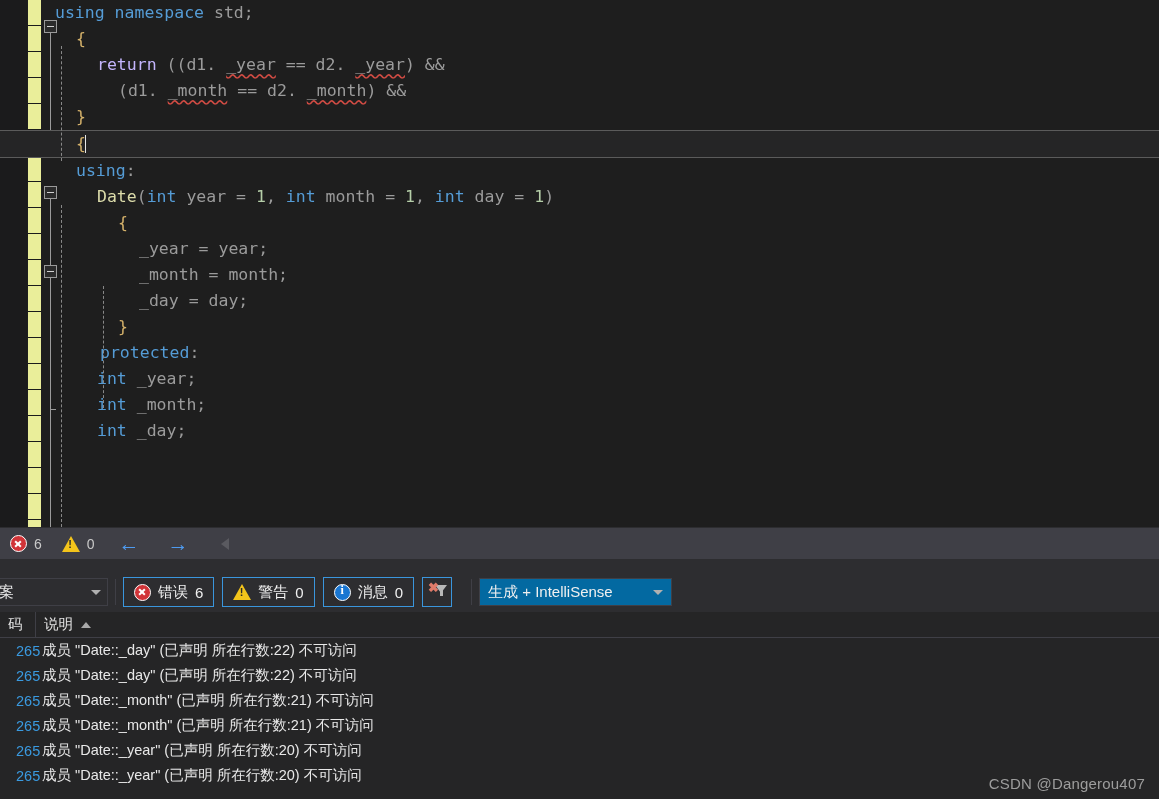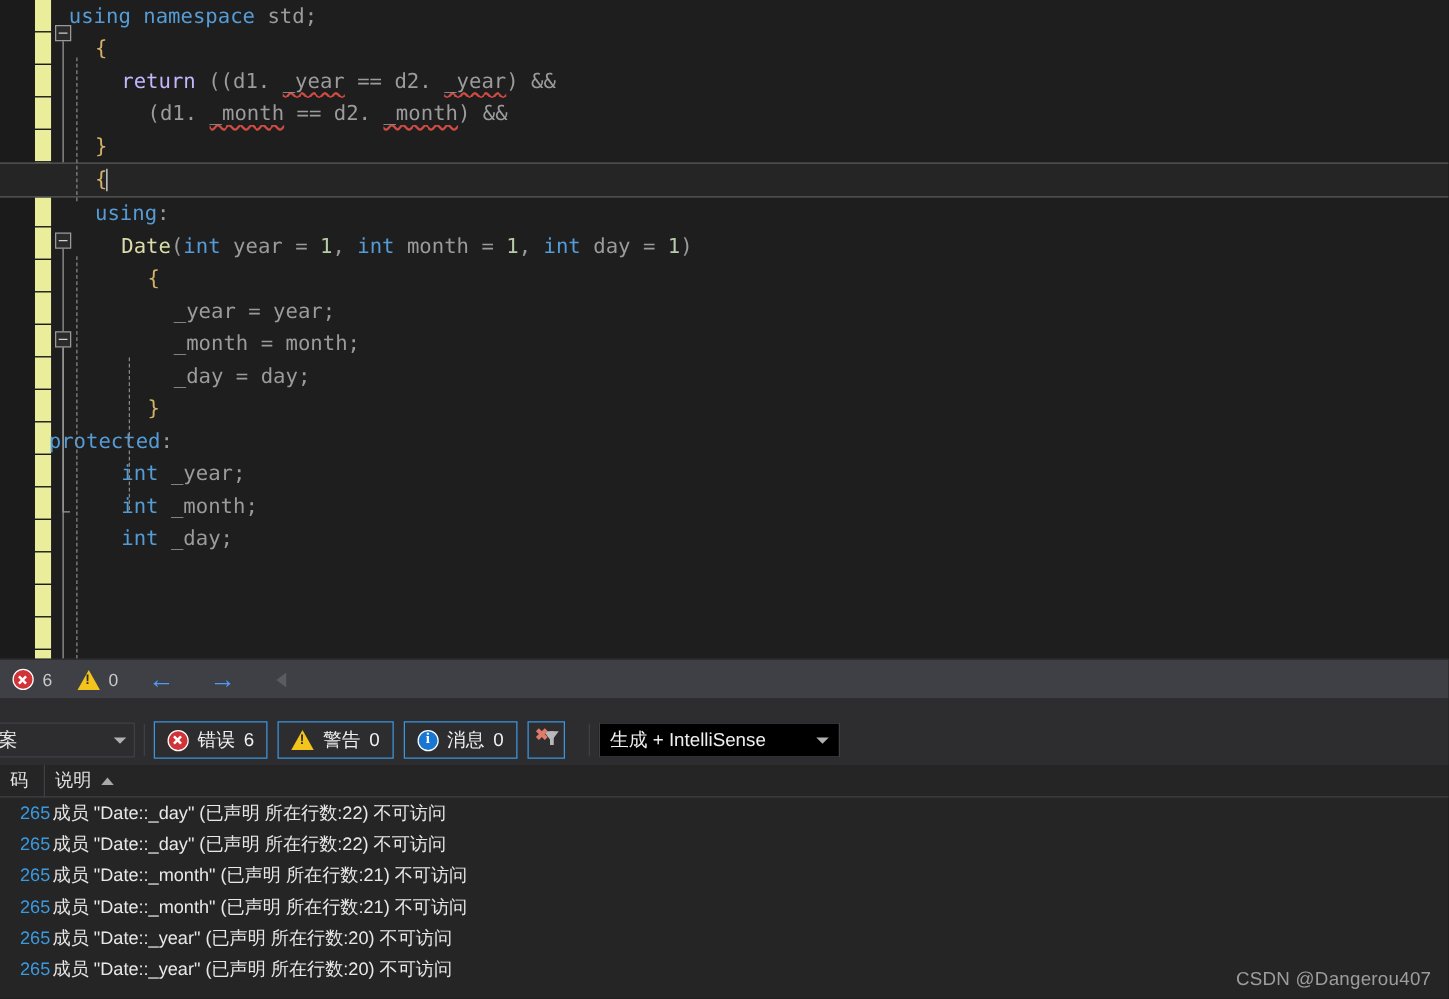--- a/index.html
+++ b/index.html
@@ -184,21 +184,21 @@
     width: 3px; height: 11px; background: #b8b8b8;
   }
   .fx {
     position: absolute; left: 5px; top: 5px; width: 10px; height: 10px;
     color: #e07b6a; font-size: 13px; font-weight: bold; line-height: 10px;
     font-family: "Liberation Sans", sans-serif;
   }
 
   .combo-build {
     height: 28px; width: 193px;
-    border: 1px solid #3f3f46; background: #000000;
+    border: 1px solid #3f3f46; background: #0369a1;
     display: flex; align-items: center; justify-content: space-between;
     padding: 0 8px; color: #f0f0f0; font-size: 15px; cursor: pointer;
   }
   .caret-dn {
     width: 0; height: 0;
     border-left: 5px solid transparent; border-right: 5px solid transparent;
     border-top: 5px solid #b0b0b0;
   }
 
   .colhdr {
@@ -305,21 +305,21 @@
         <div class="line" style="padding-left: 118px;"><span class="plain">(d1. </span><span class="err">_month</span><span class="plain"> == d2. </span><span class="err">_month</span><span class="plain">) &amp;&amp;</span></div>
         <div class="line" style="padding-left: 76px;"><span class="brace">}</span></div>
         <div class="line cur" style="padding-left: 76px;"><span class="brace">{</span><span class="caret"></span></div>
         <div class="line" style="padding-left: 76px;"><span class="kw">using</span><span class="plain">:</span></div>
         <div class="line" style="padding-left: 97px;"><span class="fn">Date</span><span class="plain">(</span><span class="kw">int</span><span class="plain"> year = </span><span class="num">1</span><span class="plain">, </span><span class="kw">int</span><span class="plain"> month = </span><span class="num">1</span><span class="plain">, </span><span class="kw">int</span><span class="plain"> day = </span><span class="num">1</span><span class="plain">)</span></div>
         <div class="line" style="padding-left: 118px;"><span class="brace">{</span></div>
         <div class="line" style="padding-left: 139px;"><span class="plain">_year = year;</span></div>
         <div class="line" style="padding-left: 139px;"><span class="plain">_month = month;</span></div>
         <div class="line" style="padding-left: 139px;"><span class="plain">_day = day;</span></div>
         <div class="line" style="padding-left: 118px;"><span class="brace">}</span></div>
-        <div class="line" style="padding-left: 39px;"><span class="kw">protected</span><span class="plain">:</span></div>
+        <div class="line" style="padding-left: 100px;"><span class="kw">protected</span><span class="plain">:</span></div>
         <div class="line" style="padding-left: 97px;"><span class="kw">int</span><span class="plain"> _year;</span></div>
         <div class="line" style="padding-left: 97px;"><span class="kw">int</span><span class="plain"> _month;</span></div>
         <div class="line" style="padding-left: 97px;"><span class="kw">int</span><span class="plain"> _day;</span></div>
       </div>
 
     <div class="vline-dash" style="left:61px;  top:46px;  height:115px;"></div>
     <div class="vline-dash" style="left:61px;  top:205px; height:322px;"></div>
     <div class="vline-dash" style="left:103px; top:286px; height:122px;"></div>
   </div>
 

